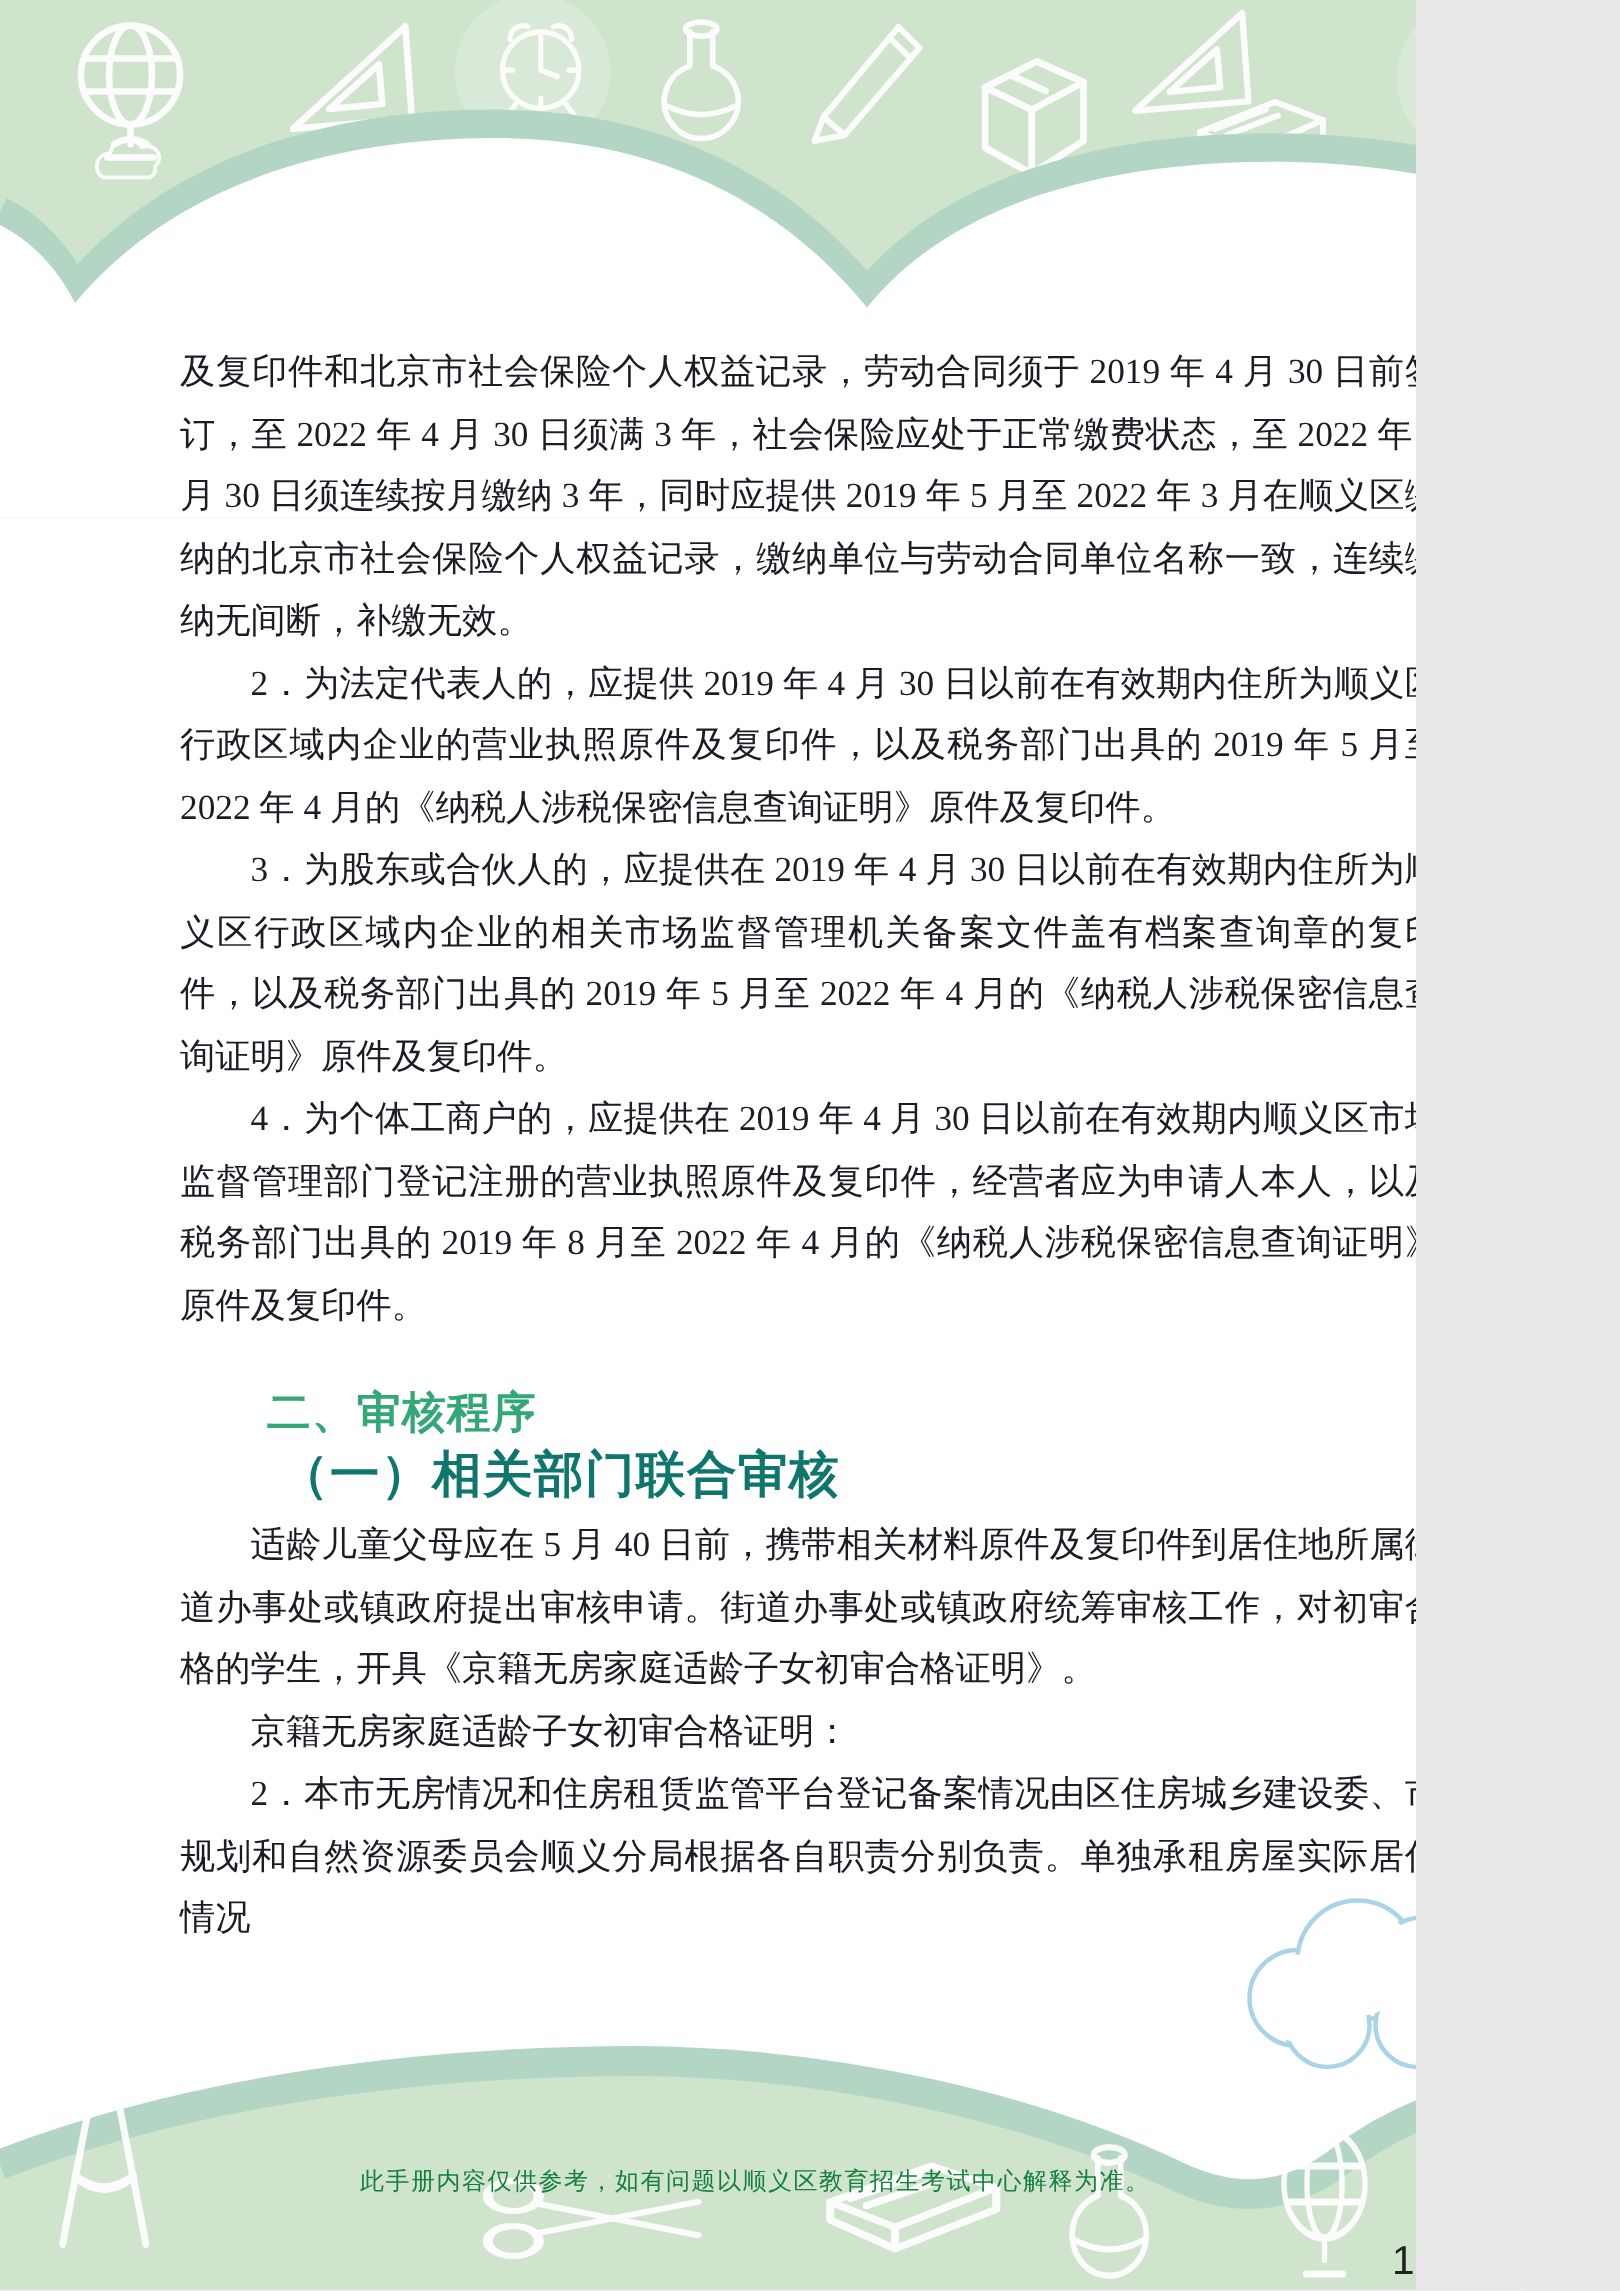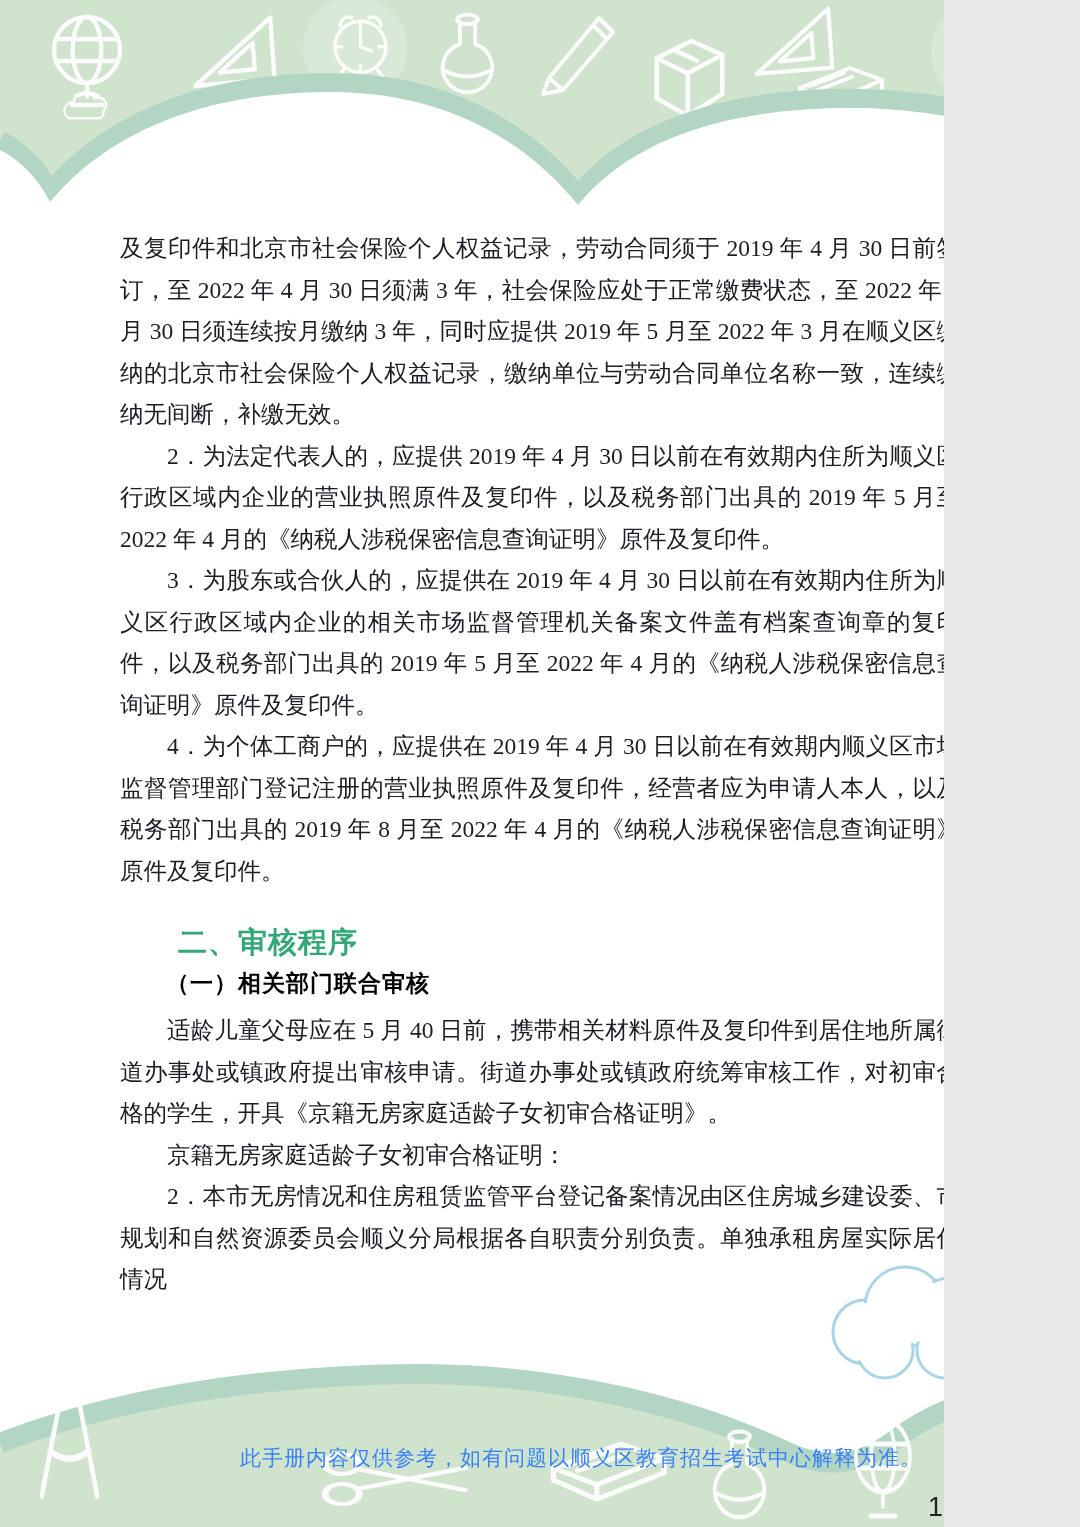--- a/index.html
+++ b/index.html
@@ -8,22 +8,22 @@
   svg.band{position:absolute;left:0;display:block;}
   .band-top{top:0;}
   .band-bottom{top:1262px;}
   .content{position:absolute;left:120px;top:228px;width:840px;color:#1c1c24;
            font-size:23.5px;line-height:41.5px;text-align:justify;}
   .content p{margin:0;}
   .content p.ind{text-indent:2em;}
   h2.sec{margin:32px 0 6px 0;padding-left:2em;font-family:"Liberation Sans","DejaVu Sans",sans-serif;
          font-weight:bold;color:#33a876;font-size:29px;line-height:36px;letter-spacing:1px;}
   h3.sub{margin:0 0 10px 0;padding-left:2em;font-family:"Liberation Sans","DejaVu Sans",sans-serif;
-         font-weight:600;color:#000000;font-size:23px;line-height:34px;letter-spacing:1px;}
-  .footer-note{position:absolute;left:240px;top:1444px;font-size:21px;color:#3b82f6;
+         font-weight:600;color:#0f766e;font-size:33px;line-height:34px;letter-spacing:1px;}
+  .footer-note{position:absolute;left:240px;top:1444px;font-size:16px;color:#15803d;
                letter-spacing:1px;font-family:"Liberation Serif","DejaVu Serif",serif;}
   .page-num{position:absolute;left:928px;top:1492px;font-size:27px;color:#222;
             font-family:"Liberation Sans","DejaVu Sans",sans-serif;}
   .doodle{stroke:#ffffff;stroke-width:4;fill:none;stroke-linecap:round;stroke-linejoin:round;opacity:.92;}
 </style>
 </head>
 <body>
 
 <div class="page">
 

